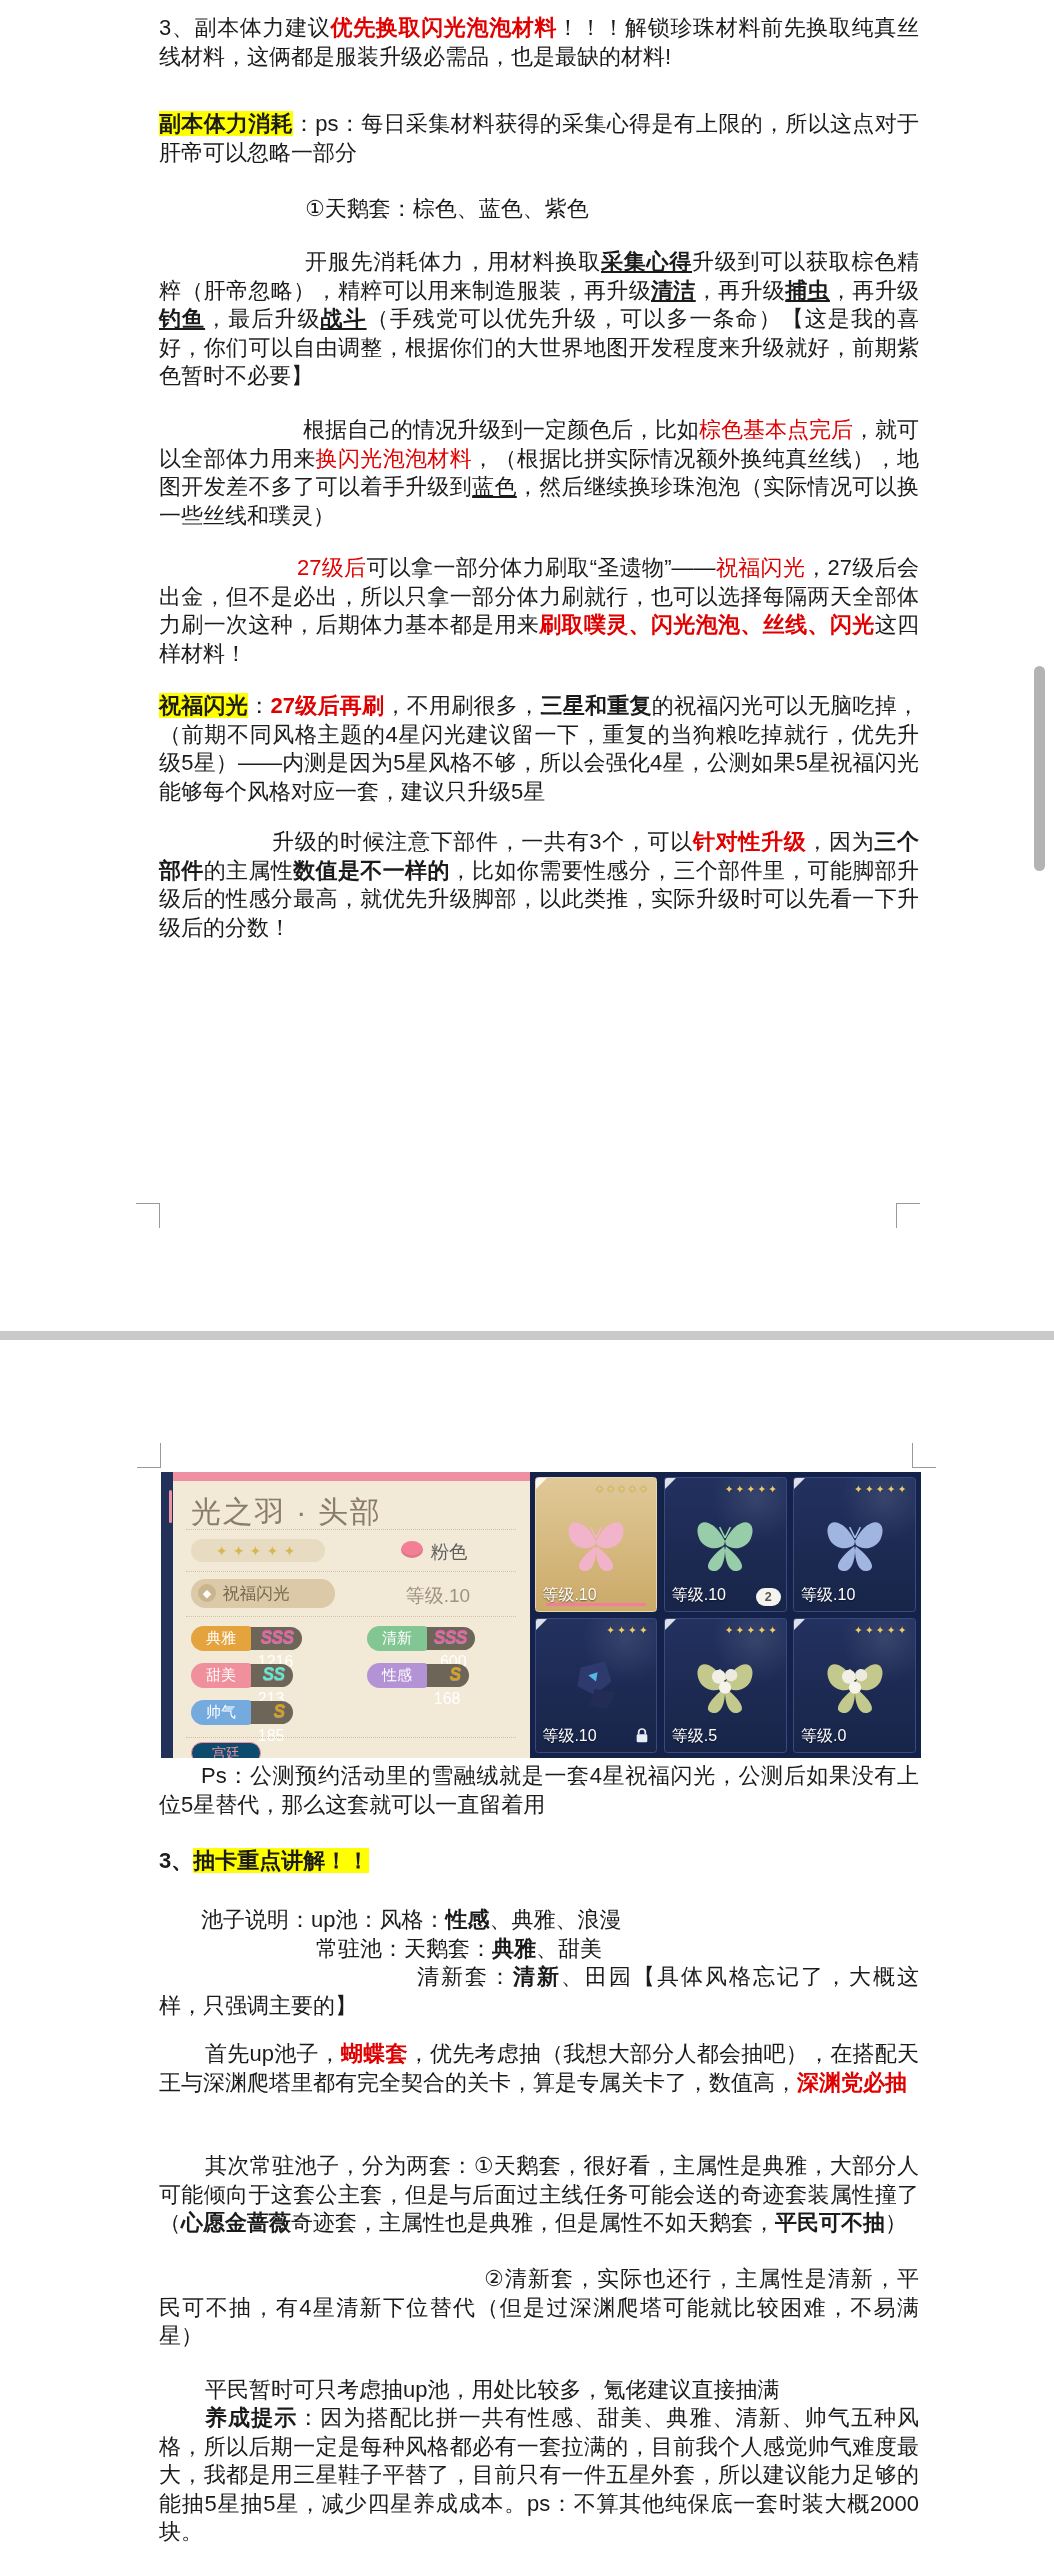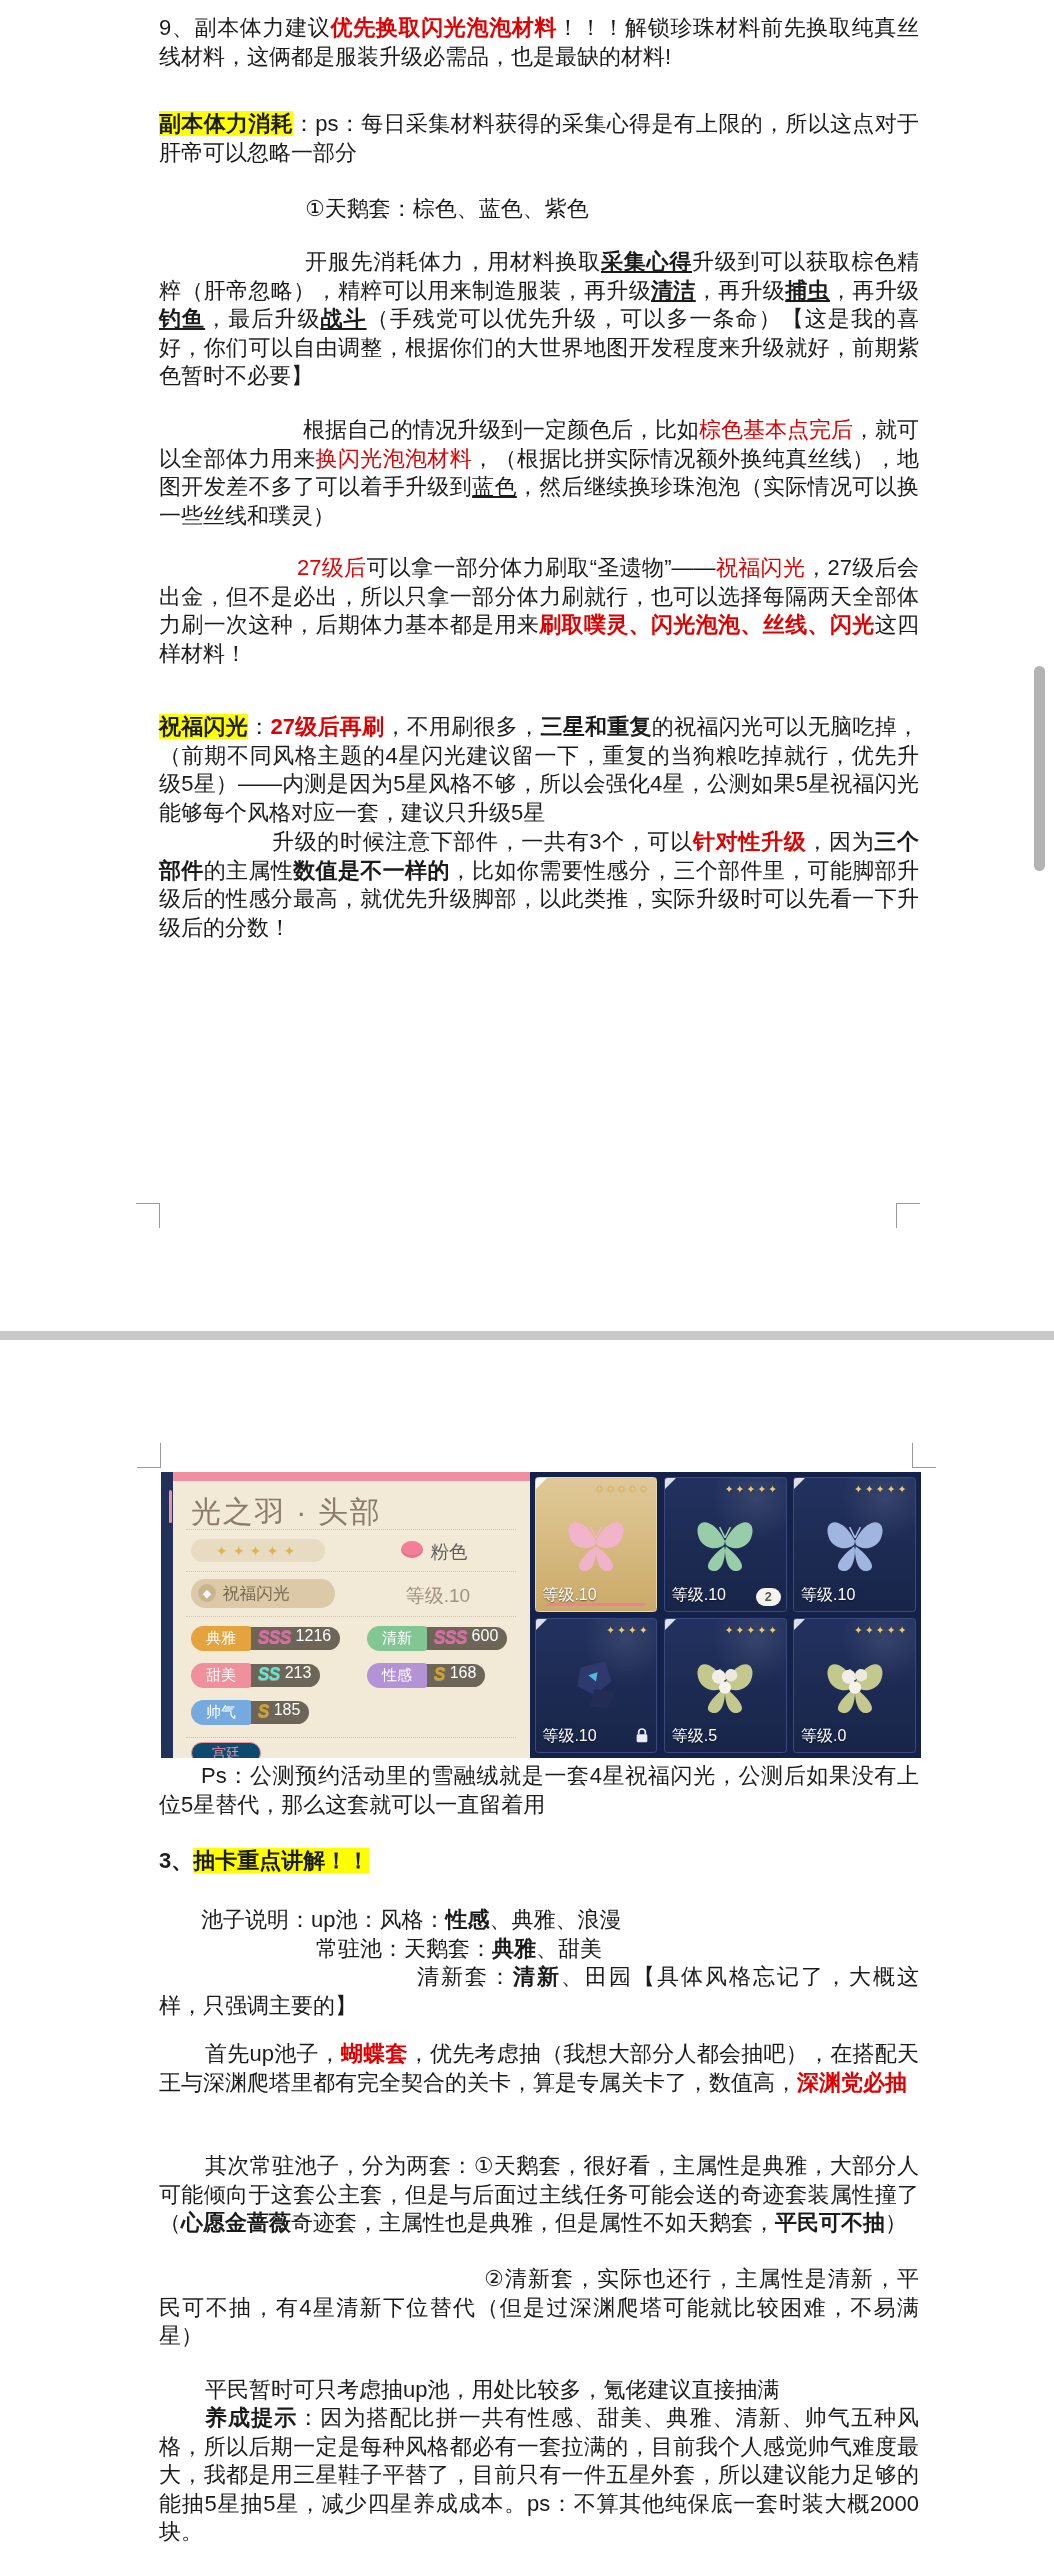--- a/index.html
+++ b/index.html
@@ -15,21 +15,21 @@
   .s-bu{font-weight:700;text-decoration:underline;}
   .s-u{text-decoration:underline;}
   .s-hl{font-weight:700;background:#ffff00;}
 
   #p1{top:14.2px;}
   #p2{top:110px;}
   #p3{top:195px;text-indent:146px;}
   #p4{top:248px;text-indent:146px;}
   #p5{top:416px;text-indent:144px;}
   #p6{top:554px;text-indent:138px;}
-  #p7{top:713px;}
+  #p7{top:692px;}
   #p8{top:828px;text-indent:113px;}
   #ps{top:1762px;text-indent:42px;font-weight:400;}
   #h3{top:1847px;font-weight:700;}
   #pool1{top:1906px;text-indent:42px;}
   #pool2{top:1935px;text-indent:157px;}
   #pool3{top:1963px;text-indent:258px;}
   #pup{top:2040px;text-indent:46px;}
   #pcz{top:2152px;text-indent:46px;}
   #pqx{top:2265px;text-indent:325px;}
   #ppm{top:2376px;text-indent:46px;}
@@ -64,21 +64,21 @@
         border-radius:14.2px;display:flex;align-items:center;gap:6.7px;padding-left:6.7px;box-sizing:border-box;}
   #gpanel .badge .dia{width:18.4px;height:18.4px;border-radius:50%;background:#c9b58d;color:#fff;
         display:flex;align-items:center;justify-content:center;font-size:11px;}
   #gpanel .badge .bt{font-size:16.7px;color:#77674d;}
   #gpanel .lvl{position:absolute;left:233px;top:111px;font-size:19px;color:#a09181;}
   #stats{position:absolute;left:18.4px;top:154px;width:326px;}
   .stat-row{position:absolute;display:flex;align-items:center;height:25px;}
   .stat-pill{width:60px;height:25px;border-radius:12.6px 3.3px 3.3px 12.6px;color:#fff;font-size:15px;
         display:flex;align-items:center;justify-content:center;z-index:2;flex:none;}
   .stat-bar{height:23.4px;margin-left:-5px;background:#6d6557;border-radius:3.3px 11.7px 11.7px 3.3px;
-        display:flex;align-items:flex-start;padding:0 8.4px 0 11.7px;gap:5px;}
+        display:flex;align-items:flex-end;padding:0 8.4px 0 11.7px;gap:5px;flex-direction:column;}
   .stat-rank{font-style:italic;font-weight:800;font-size:17.6px;letter-spacing:-0.8px;
         text-shadow:0 0.8px 0 rgba(255,255,255,.35);}
   .stat-val{color:#fff;font-size:16px;}
   #gpanel .tag{position:absolute;left:18.4px;top:270px;width:70px;height:22px;border:1.7px solid #f08fa0;
         border-radius:11.7px;background:#0c4a6e;color:#f08fa0;font-size:14.2px;
         display:flex;align-items:center;justify-content:center;box-sizing:border-box;}
   #gcards{flex:1;background:#14224a;display:grid;grid-template-columns:repeat(3,1fr);
         grid-template-rows:repeat(2,1fr);gap:6.7px;padding:5px;box-sizing:border-box;}
   .card{position:relative;background:radial-gradient(circle at 75% 15%,rgba(255,255,255,.10),transparent 30%),
         linear-gradient(#22315f,#182549);border:0.8px solid #3a4a7e;border-radius:3.3px;overflow:hidden;}
@@ -94,21 +94,21 @@
         border-top:11px solid rgba(255,255,255,.85);border-right:11px solid transparent;}
   .card .numbadge{position:absolute;right:5px;bottom:5px;min-width:25px;height:17.6px;background:#f5f3ee;
         border-radius:9.2px;color:#555;font-size:12.6px;font-weight:700;
         display:flex;align-items:center;justify-content:center;}
   .card .lock{position:absolute;right:6.7px;bottom:6.7px;width:16px;height:18.4px;}
 </style>
 </head>
 <body>
 
 <div id="doc">
-    <p class="para" id="p1"><span>9、副本体力建议</span><span class="s-rb">优先换取闪光泡泡材料</span><span>！！！解锁珍珠材料前先换取纯真丝线材料，这俩都是服装升级必需品，也是最缺的材料!</span></p>
+    <p class="para" id="p1"><span>3、副本体力建议</span><span class="s-rb">优先换取闪光泡泡材料</span><span>！！！解锁珍珠材料前先换取纯真丝线材料，这俩都是服装升级必需品，也是最缺的材料!</span></p>
     <p class="para" id="p2"><span class="s-hl">副本体力消耗</span><span>：ps：每日采集材料获得的采集心得是有上限的，所以这点对于肝帝可以忽略一部分</span></p>
     <p class="para" id="p3"><span>①天鹅套：棕色、蓝色、紫色</span></p>
     <p class="para" id="p4"><span>开服先消耗体力，用材料换取</span><span class="s-bu">采集心得</span><span>升级到可以获取棕色精粹（肝帝忽略），精粹可以用来制造服装，再升级</span><span class="s-bu">清洁</span><span>，再升级</span><span class="s-bu">捕虫</span><span>，再升级</span><span class="s-bu">钓鱼</span><span>，最后升级</span><span class="s-bu">战斗</span><span>（手残党可以优先升级，可以多一条命）【这是我的喜好，你们可以自由调整，根据你们的大世界地图开发程度来升级就好，前期紫色暂时不必要】</span></p>
     <p class="para" id="p5"><span>根据自己的情况升级到一定颜色后，比如</span><span class="s-r">棕色基本点完后</span><span>，就可以全部体力用来</span><span class="s-r">换闪光泡泡材料</span><span>，（根据比拼实际情况额外换纯真丝线），地图开发差不多了可以着手升级到</span><span class="s-u">蓝色</span><span>，然后继续换珍珠泡泡（实际情况可以换一些丝线和璞灵）</span></p>
     <p class="para" id="p6"><span class="s-r">27级后</span><span>可以拿一部分体力刷取“圣遗物”——</span><span class="s-r">祝福闪光</span><span>，27级后会出金，但不是必出，所以只拿一部分体力刷就行，也可以选择每隔两天全部体力刷一次这种，后期体力基本都是用来</span><span class="s-rb">刷取噗灵、闪光泡泡、丝线、闪光</span><span>这四样材料！</span></p>
     <p class="para" id="p7"><span class="s-hl">祝福闪光</span><span>：</span><span class="s-rb">27级后再刷</span><span>，不用刷很多，</span><span class="s-b">三星和重复</span><span>的祝福闪光可以无脑吃掉，（前期不同风格主题的4星闪光建议留一下，重复的当狗粮吃掉就行，优先升级5星）——内测是因为5星风格不够，所以会强化4星，公测如果5星祝福闪光能够每个风格对应一套，建议只升级5星</span></p>
     <p class="para" id="p8"><span>升级的时候注意下部件，一共有3个，可以</span><span class="s-rb">针对性升级</span><span>，因为</span><span class="s-b">三个部件</span><span>的主属性</span><span class="s-b">数值是不一样的</span><span>，比如你需要性感分，三个部件里，可能脚部升级后的性感分最高，就优先升级脚部，以此类推，实际升级时可以先看一下升级后的分数！</span></p>
     <p class="para" id="ps"><span>Ps：公测预约活动里的雪融绒就是一套4星祝福闪光，公测后如果没有上位5星替代，那么这套就可以一直留着用</span></p>
     <p class="para" id="h3"><span class="s-b">3、</span><span class="s-hl">抽卡重点讲解！！</span></p>
     <p class="para" id="pool1"><span>池子说明：up池：风格：</span><span class="s-b">性感</span><span>、典雅、浪漫</span></p>

